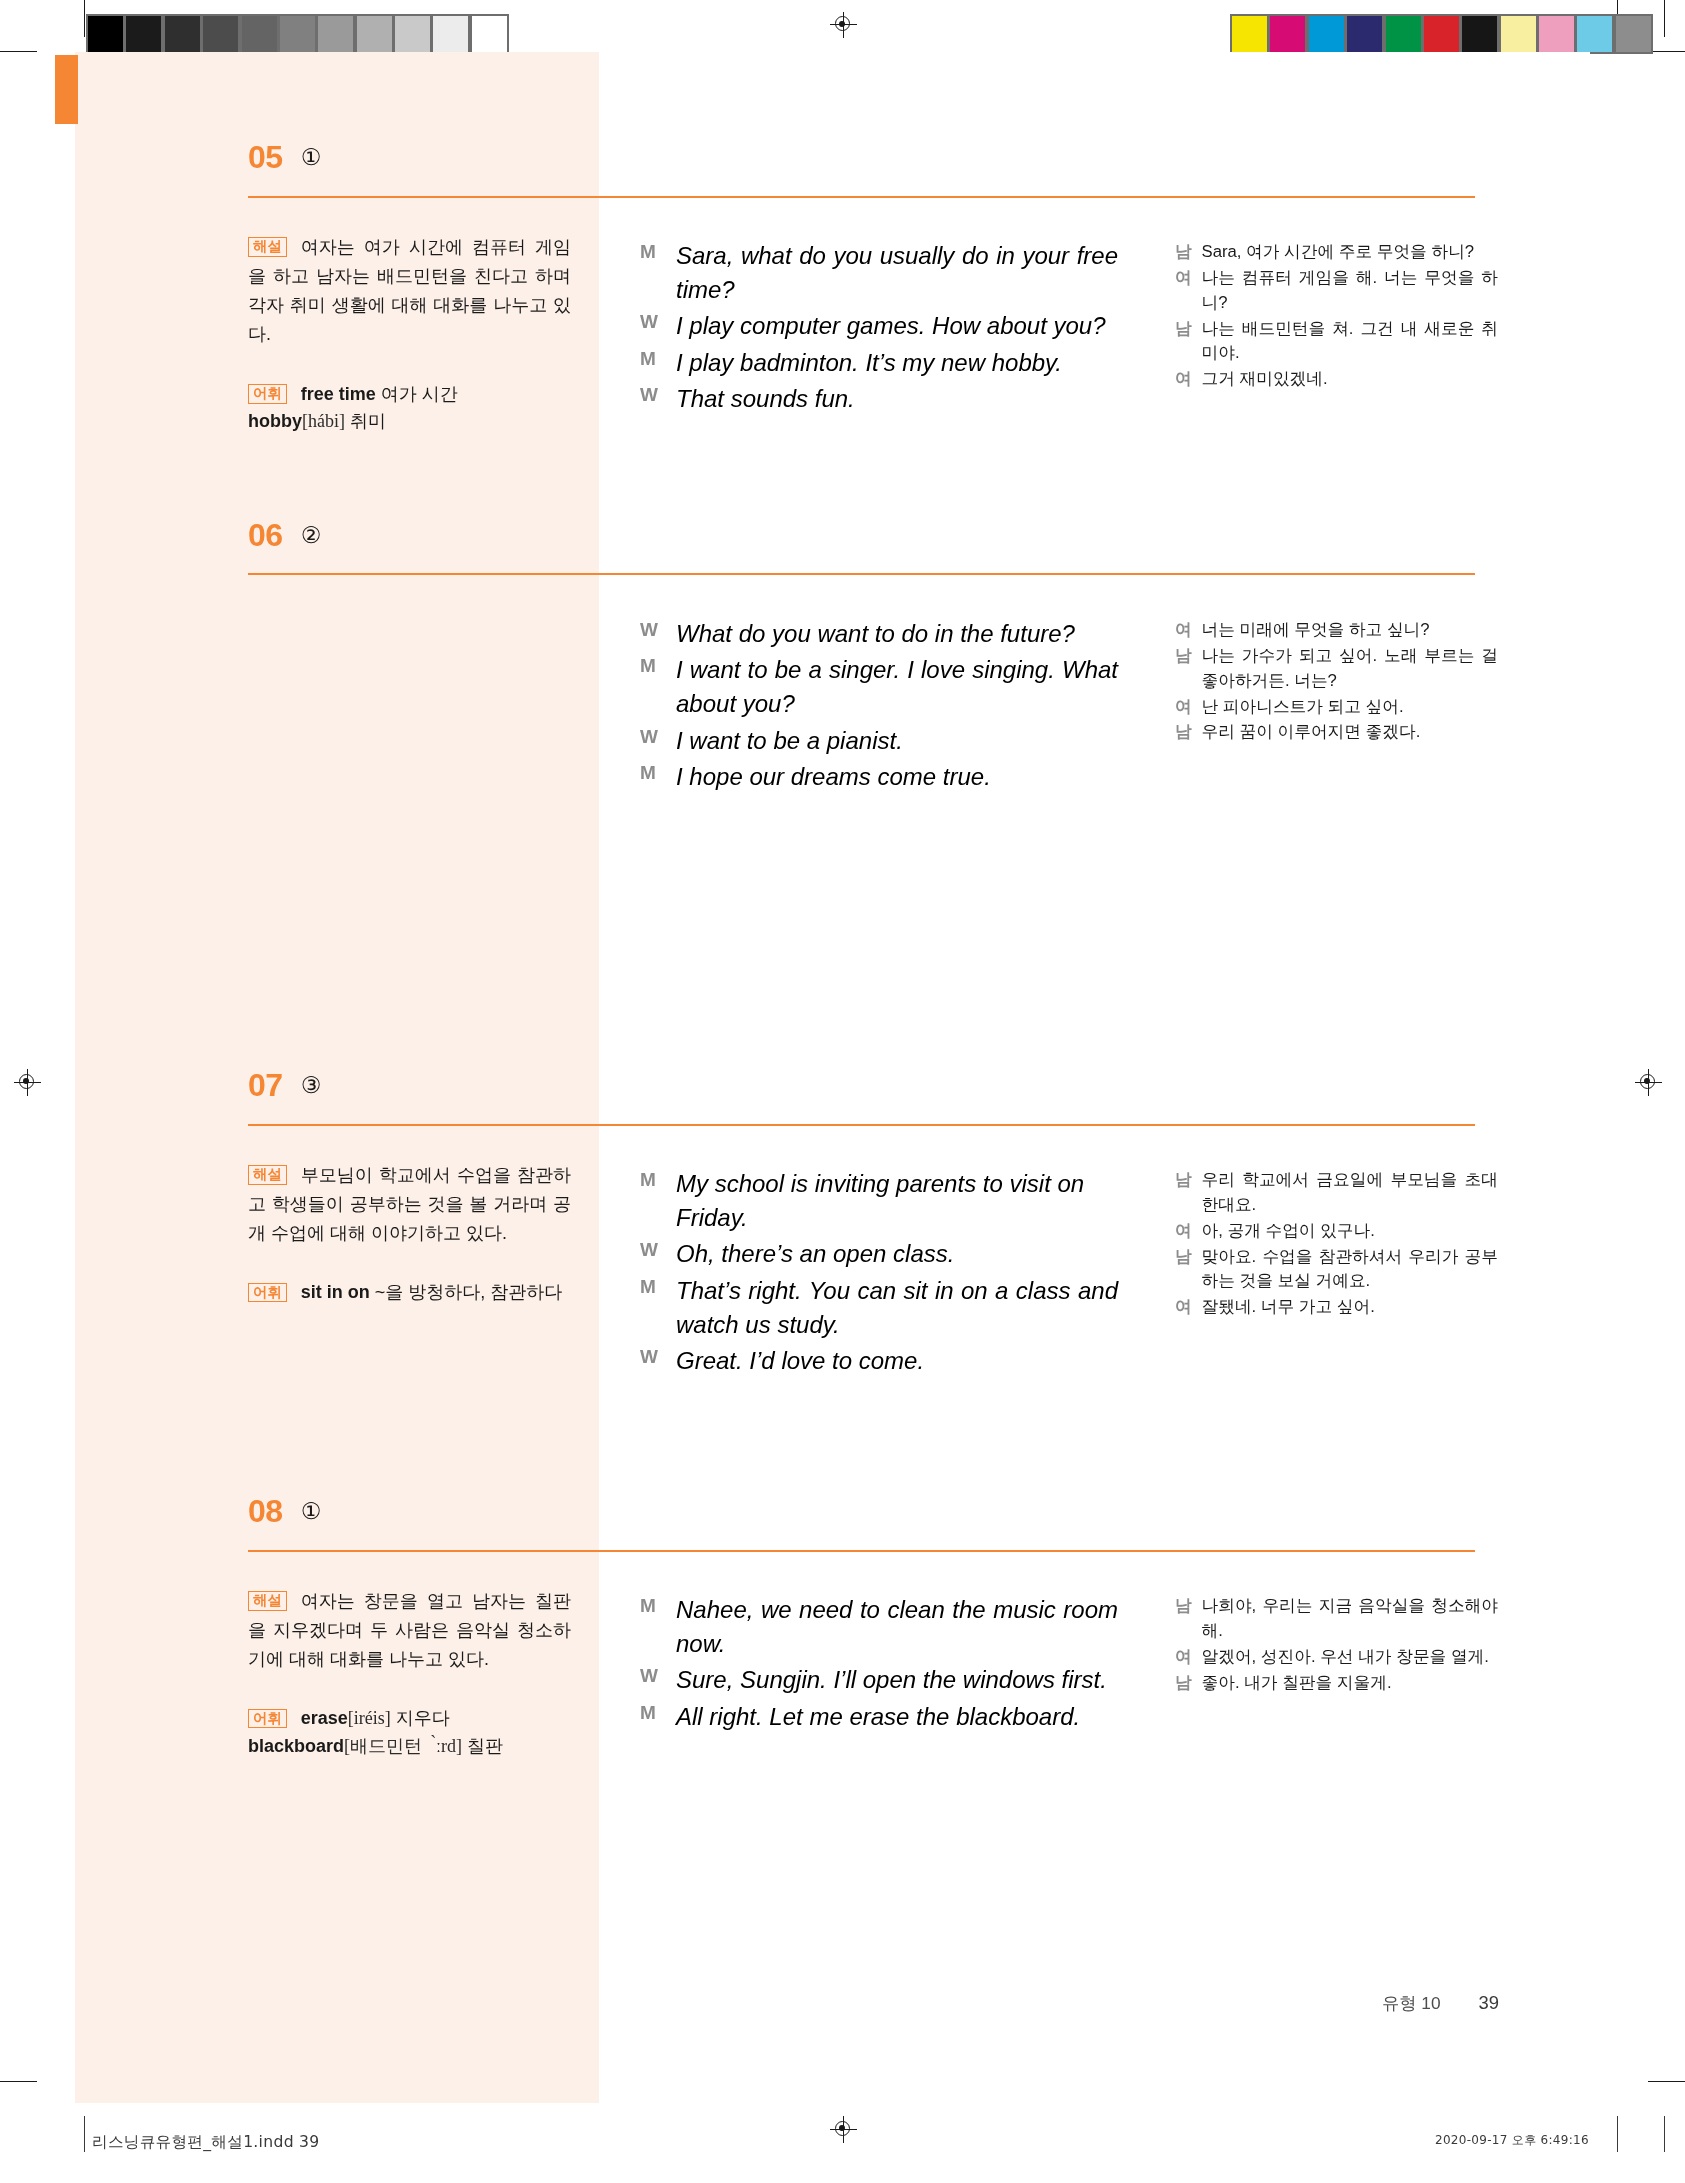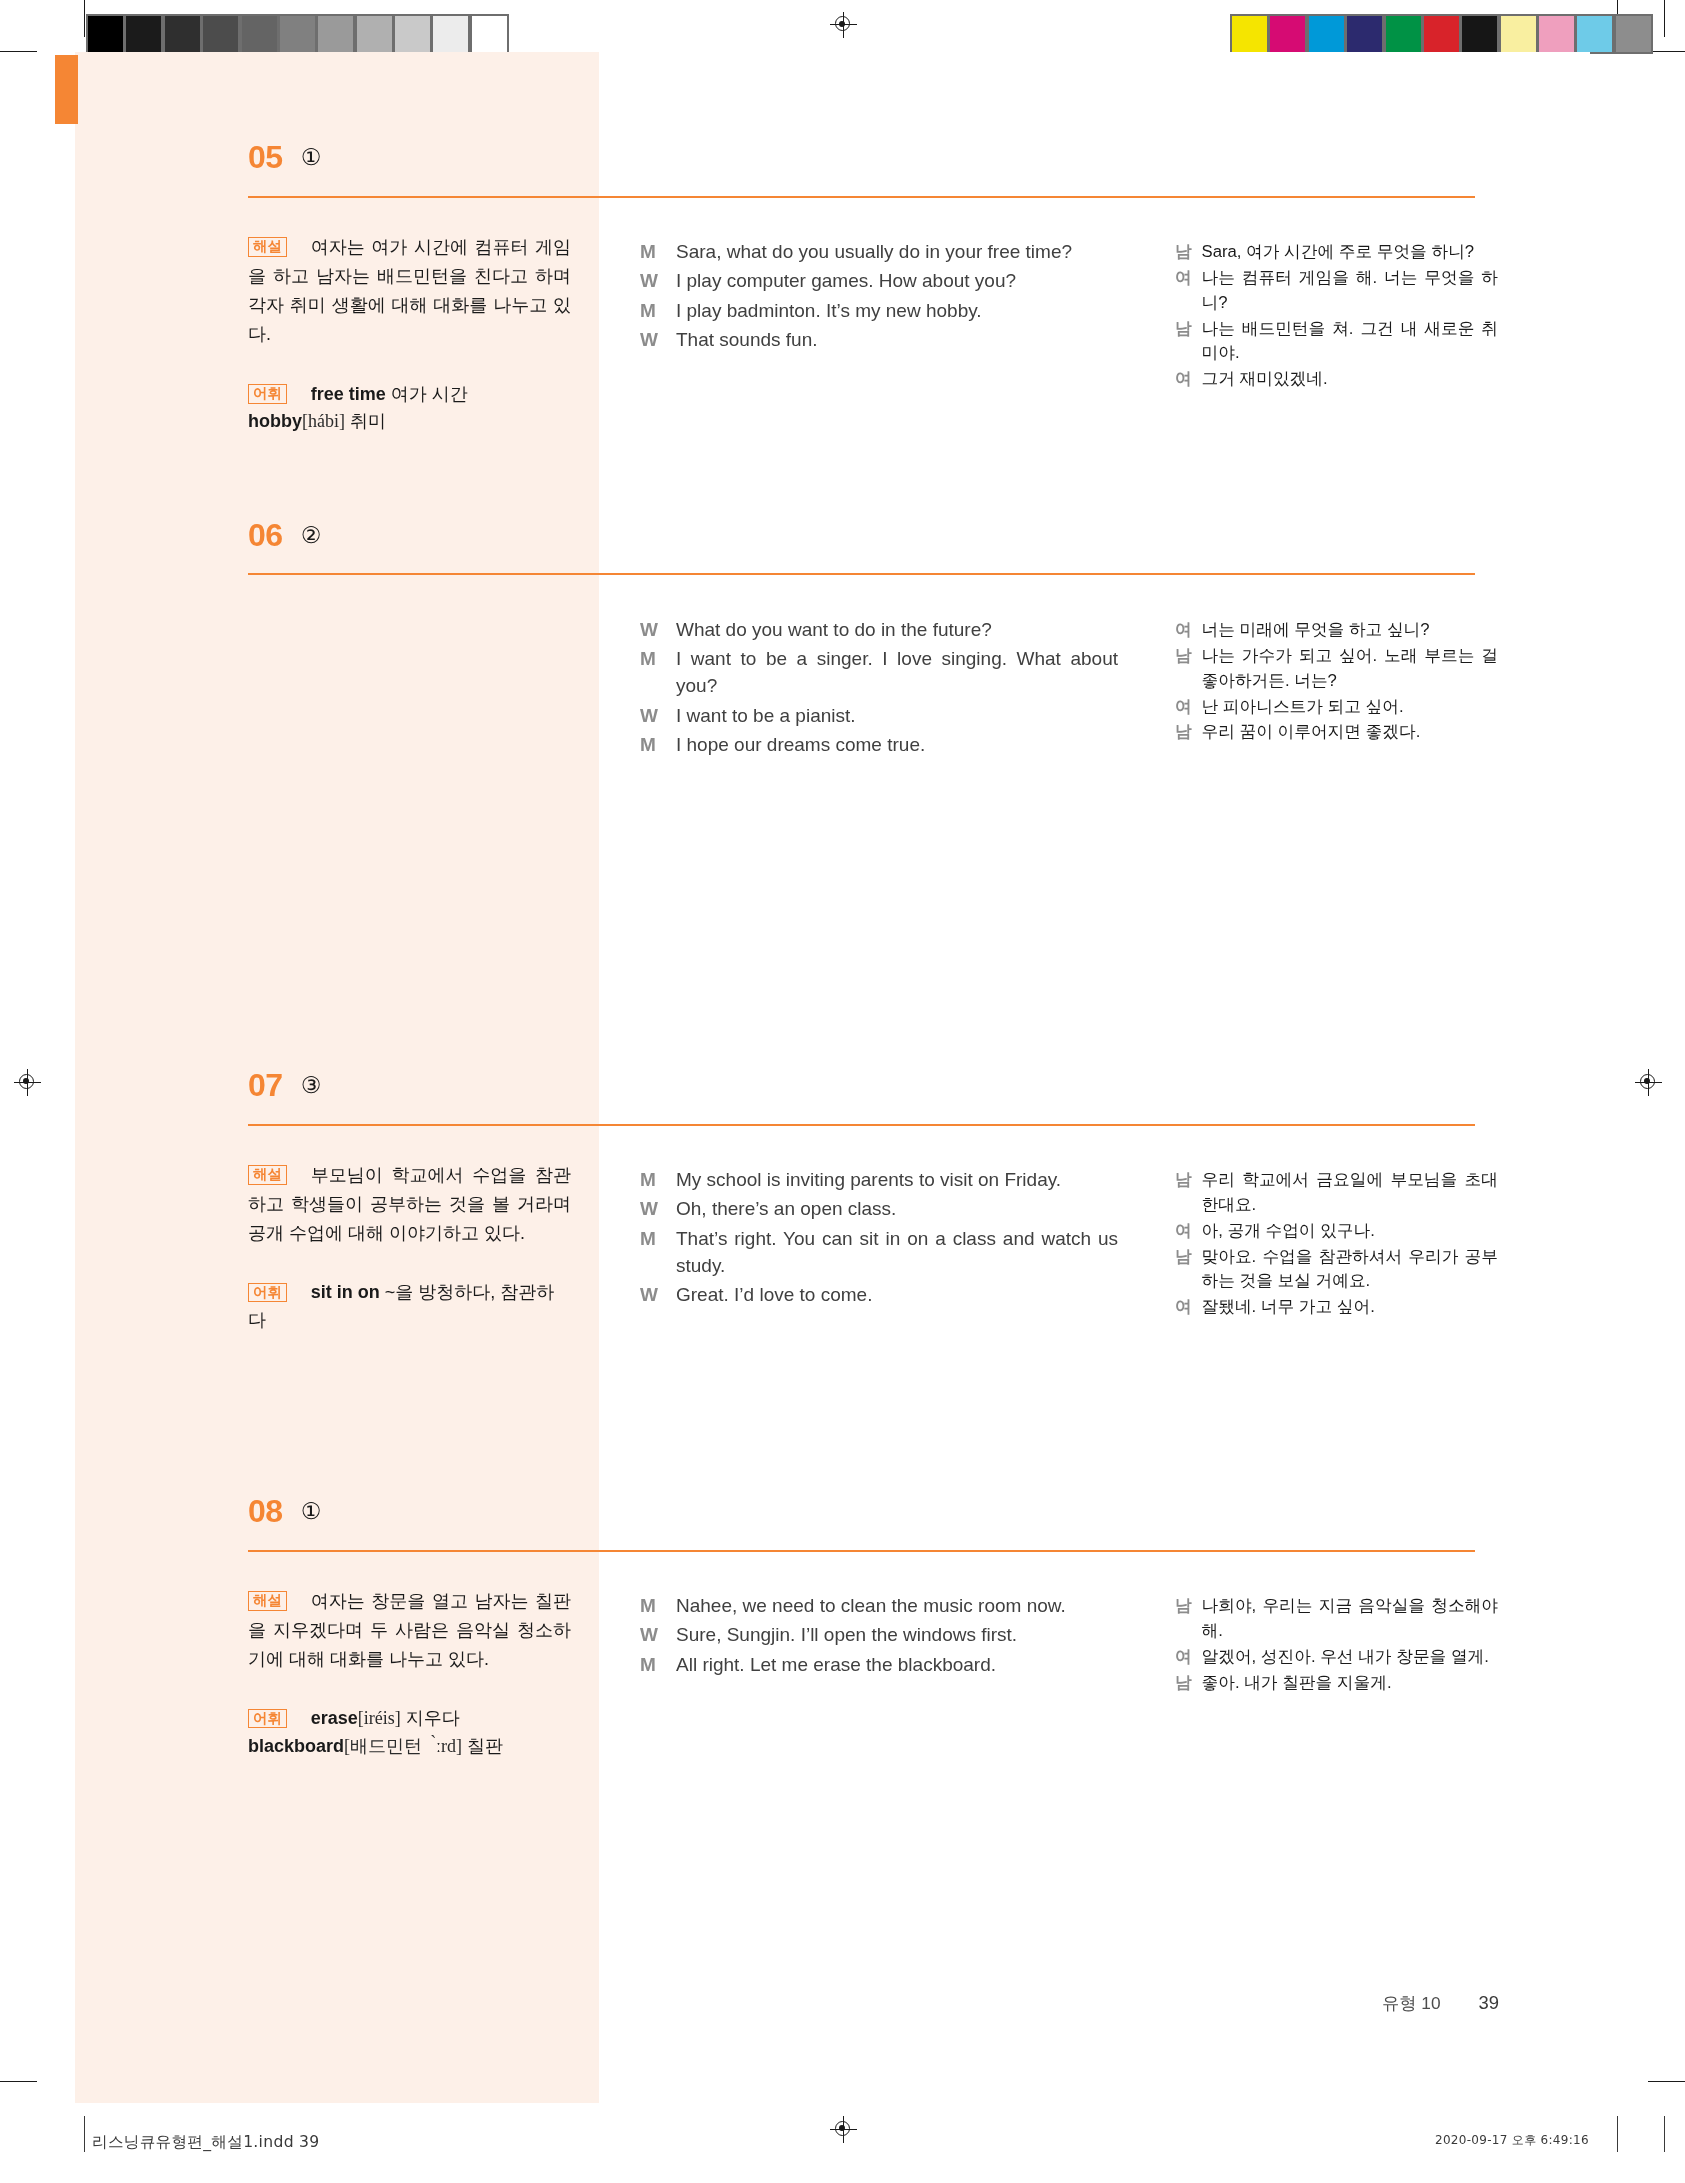--- a/index.html
+++ b/index.html
@@ -46,32 +46,32 @@
   .qblock{position:absolute;left:0;width:1686px;}
   .qhead{position:absolute;left:248px;display:flex;align-items:center;gap:18.4px;}
   .qnum{font-size:32px;font-weight:bold;color:#f58634;letter-spacing:-0.6px;line-height:1;}
   .qans{font-size:23px;color:#1a1a1a;line-height:1;font-family:"DejaVu Sans",sans-serif;}
   .qrule{position:absolute;left:248px;width:1227px;height:1.7px;background:#f58634;}
 
   
   .lcol{position:absolute;left:248px;width:323px;}
   .tag{display:inline-block;border:1.2px solid #f58634;color:#f58634;
        font-size:14.4px;font-weight:bold;padding:1.2px 4px 2.3px 4px;line-height:1;
-       vertical-align:1.7px;margin-right:24px;}
+       vertical-align:1.7px;margin-right:14px;}
   .kor-exp{font-size:18px;line-height:1.62;color:#1a1a1a;text-align:justify;text-justify:inter-character;}
   .vocab{font-size:18px;line-height:1.52;color:#1a1a1a;}
   .vocab .w{font-weight:bold;}
   .vocab .ipa{font-family:"Liberation Serif","DejaVu Serif",serif;color:#2b2b2b;font-weight:normal;}
   .vocab .kr{color:#1a1a1a;}
 
   
   .mcol{position:absolute;left:640px;width:478px;}
   .dline{display:flex;margin-bottom:2.3px;}
   .spk{width:36px;flex:0 0 36px;font-size:19px;font-weight:bold;color:#8c8c8c;line-height:1.42;}
-  .utt{flex:1;font-size:19px;line-height:1.42;color:#404040;text-align:justify;}
+  .utt{flex:1;font-size:24px;line-height:1.42;color:#000000;text-align:justify;font-style:italic;}
   .utt.nj{text-align:left;}
 
   
   .rcol{position:absolute;left:1175px;width:323px;}
   .dline-k{display:flex;margin-bottom:1.2px;}
   .spk-k{width:26.5px;flex:0 0 26.5px;font-size:16.7px;font-weight:bold;color:#8c8c8c;line-height:1.48;}
   .utt-k{flex:1;font-size:16.7px;line-height:1.48;color:#1a1a1a;text-align:justify;text-justify:inter-character;}
   .utt-k.nj{text-align:left;}
 
   

